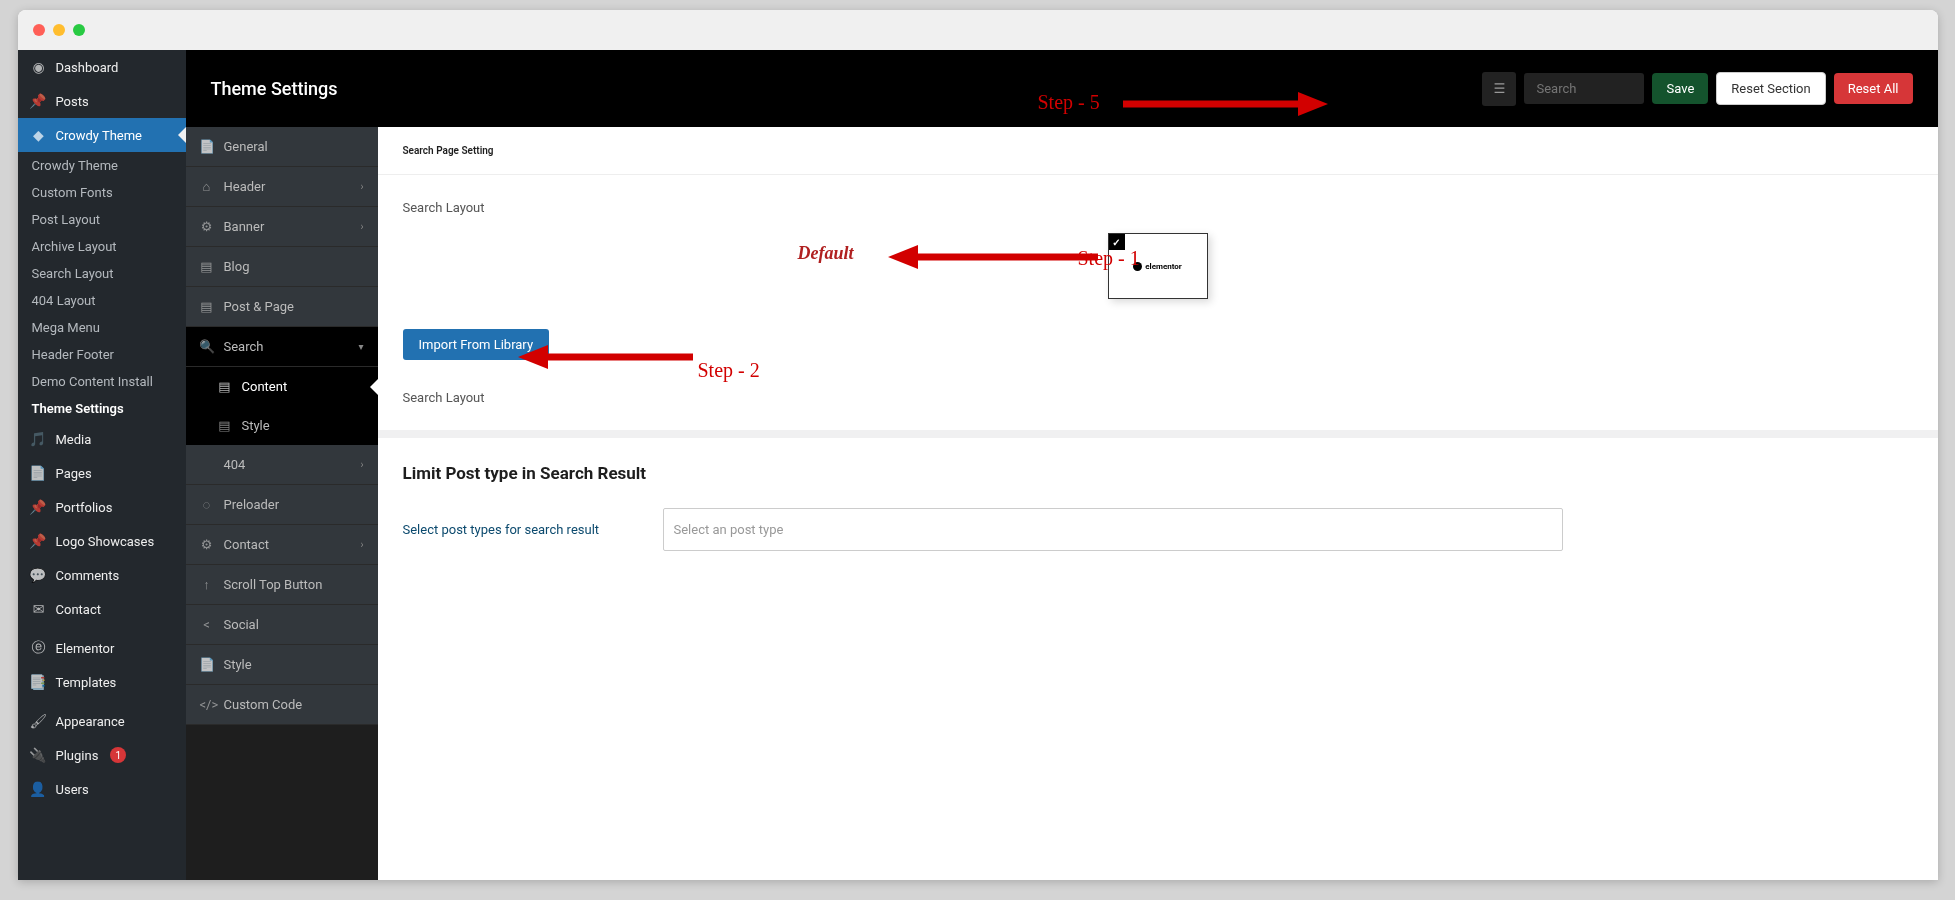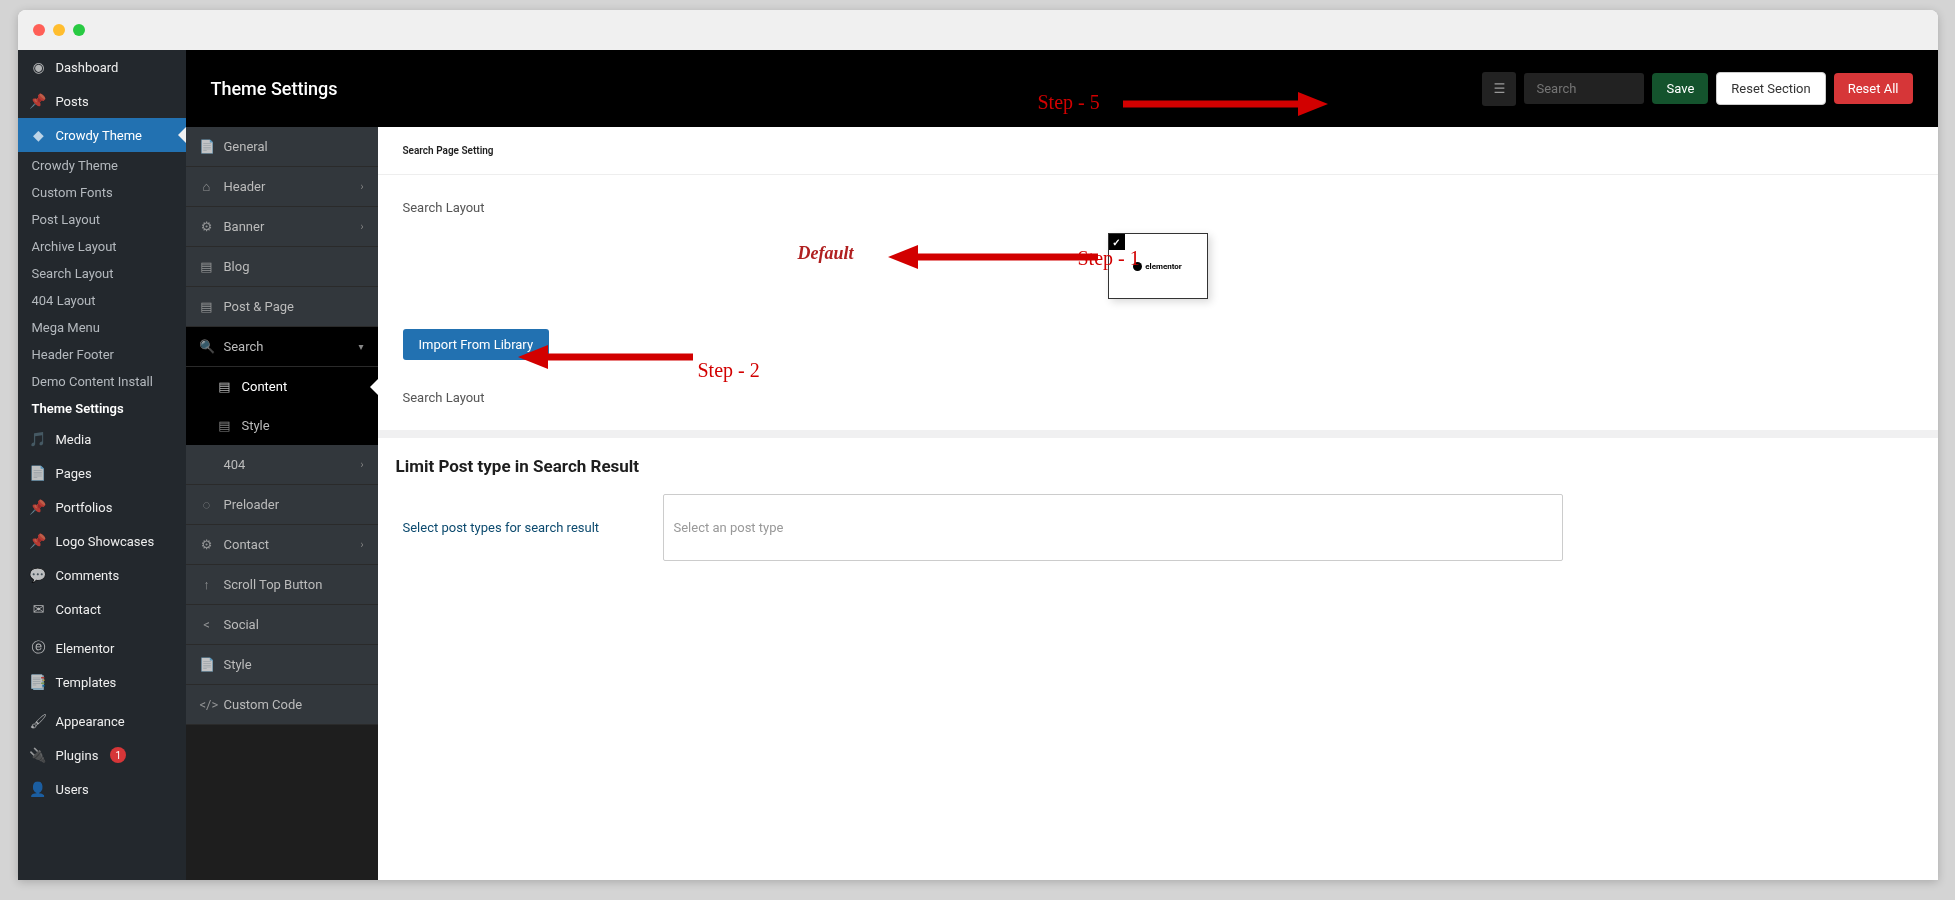--- a/index.html
+++ b/index.html
@@ -55,24 +55,24 @@
 .layout-check { position: absolute; top: 0; left: 0; width: 16px; height: 16px; background: #000; color: #fff; font-size: 10px; display: flex; align-items: center; justify-content: center; }
 .card-box { margin-top: 12px; margin-bottom: 30px; display: flex; justify-content: center; position: relative; }
 .layout-dot { width: 9px; height: 9px; border-radius: 50%; background: #000; }
 
 .default-label { position: absolute; font-family: Georgia, serif; font-style: italic; font-weight: bold; color: #b02020; font-size: 18px; left: 395px; top: 10px; }
 
 .btn-import { background: #2271b1; color: #fff; border: none; padding: 8px 16px; font-size: 13px; border-radius: 3px; cursor: pointer; }
 .sub-label { font-size: 13px; color: #555; margin-top: 30px; }
 
 .section-divider { height: 8px; background: #f0f0f1; }
-.section-title { padding: 18px; font-size: 17px; font-weight: 700; color: #1e1e1e; }
+.section-title { padding: 25px; font-size: 17px; font-weight: 700; color: #1e1e1e; }
 .field-row { display: flex; align-items: center; padding: 0 25px 25px; gap: 40px; }
 .field-row .label { font-size: 13px; color: #0c4a6e; width: 220px; }
-.select-box { flex: 1; border: 1px solid #ccc; padding: 25px 10px; font-size: 13px; color: #999; border-radius: 2px; max-width: 900px; }
+.select-box { flex: 1; border: 1px solid #ccc; padding: 13px 10px; font-size: 13px; color: #999; border-radius: 2px; max-width: 900px; }
 
 .annotation { position: absolute; color: #d20000; font-family: Georgia, serif; font-size: 20px; font-weight: 500; pointer-events: none; }
 .arrow { position: absolute; pointer-events: none; }
 .arrow-line { stroke: #d20000; stroke-width: 7; }
 .arrow-head { fill: #d20000; }
 
 </style>
 </head>
 <body>
 

